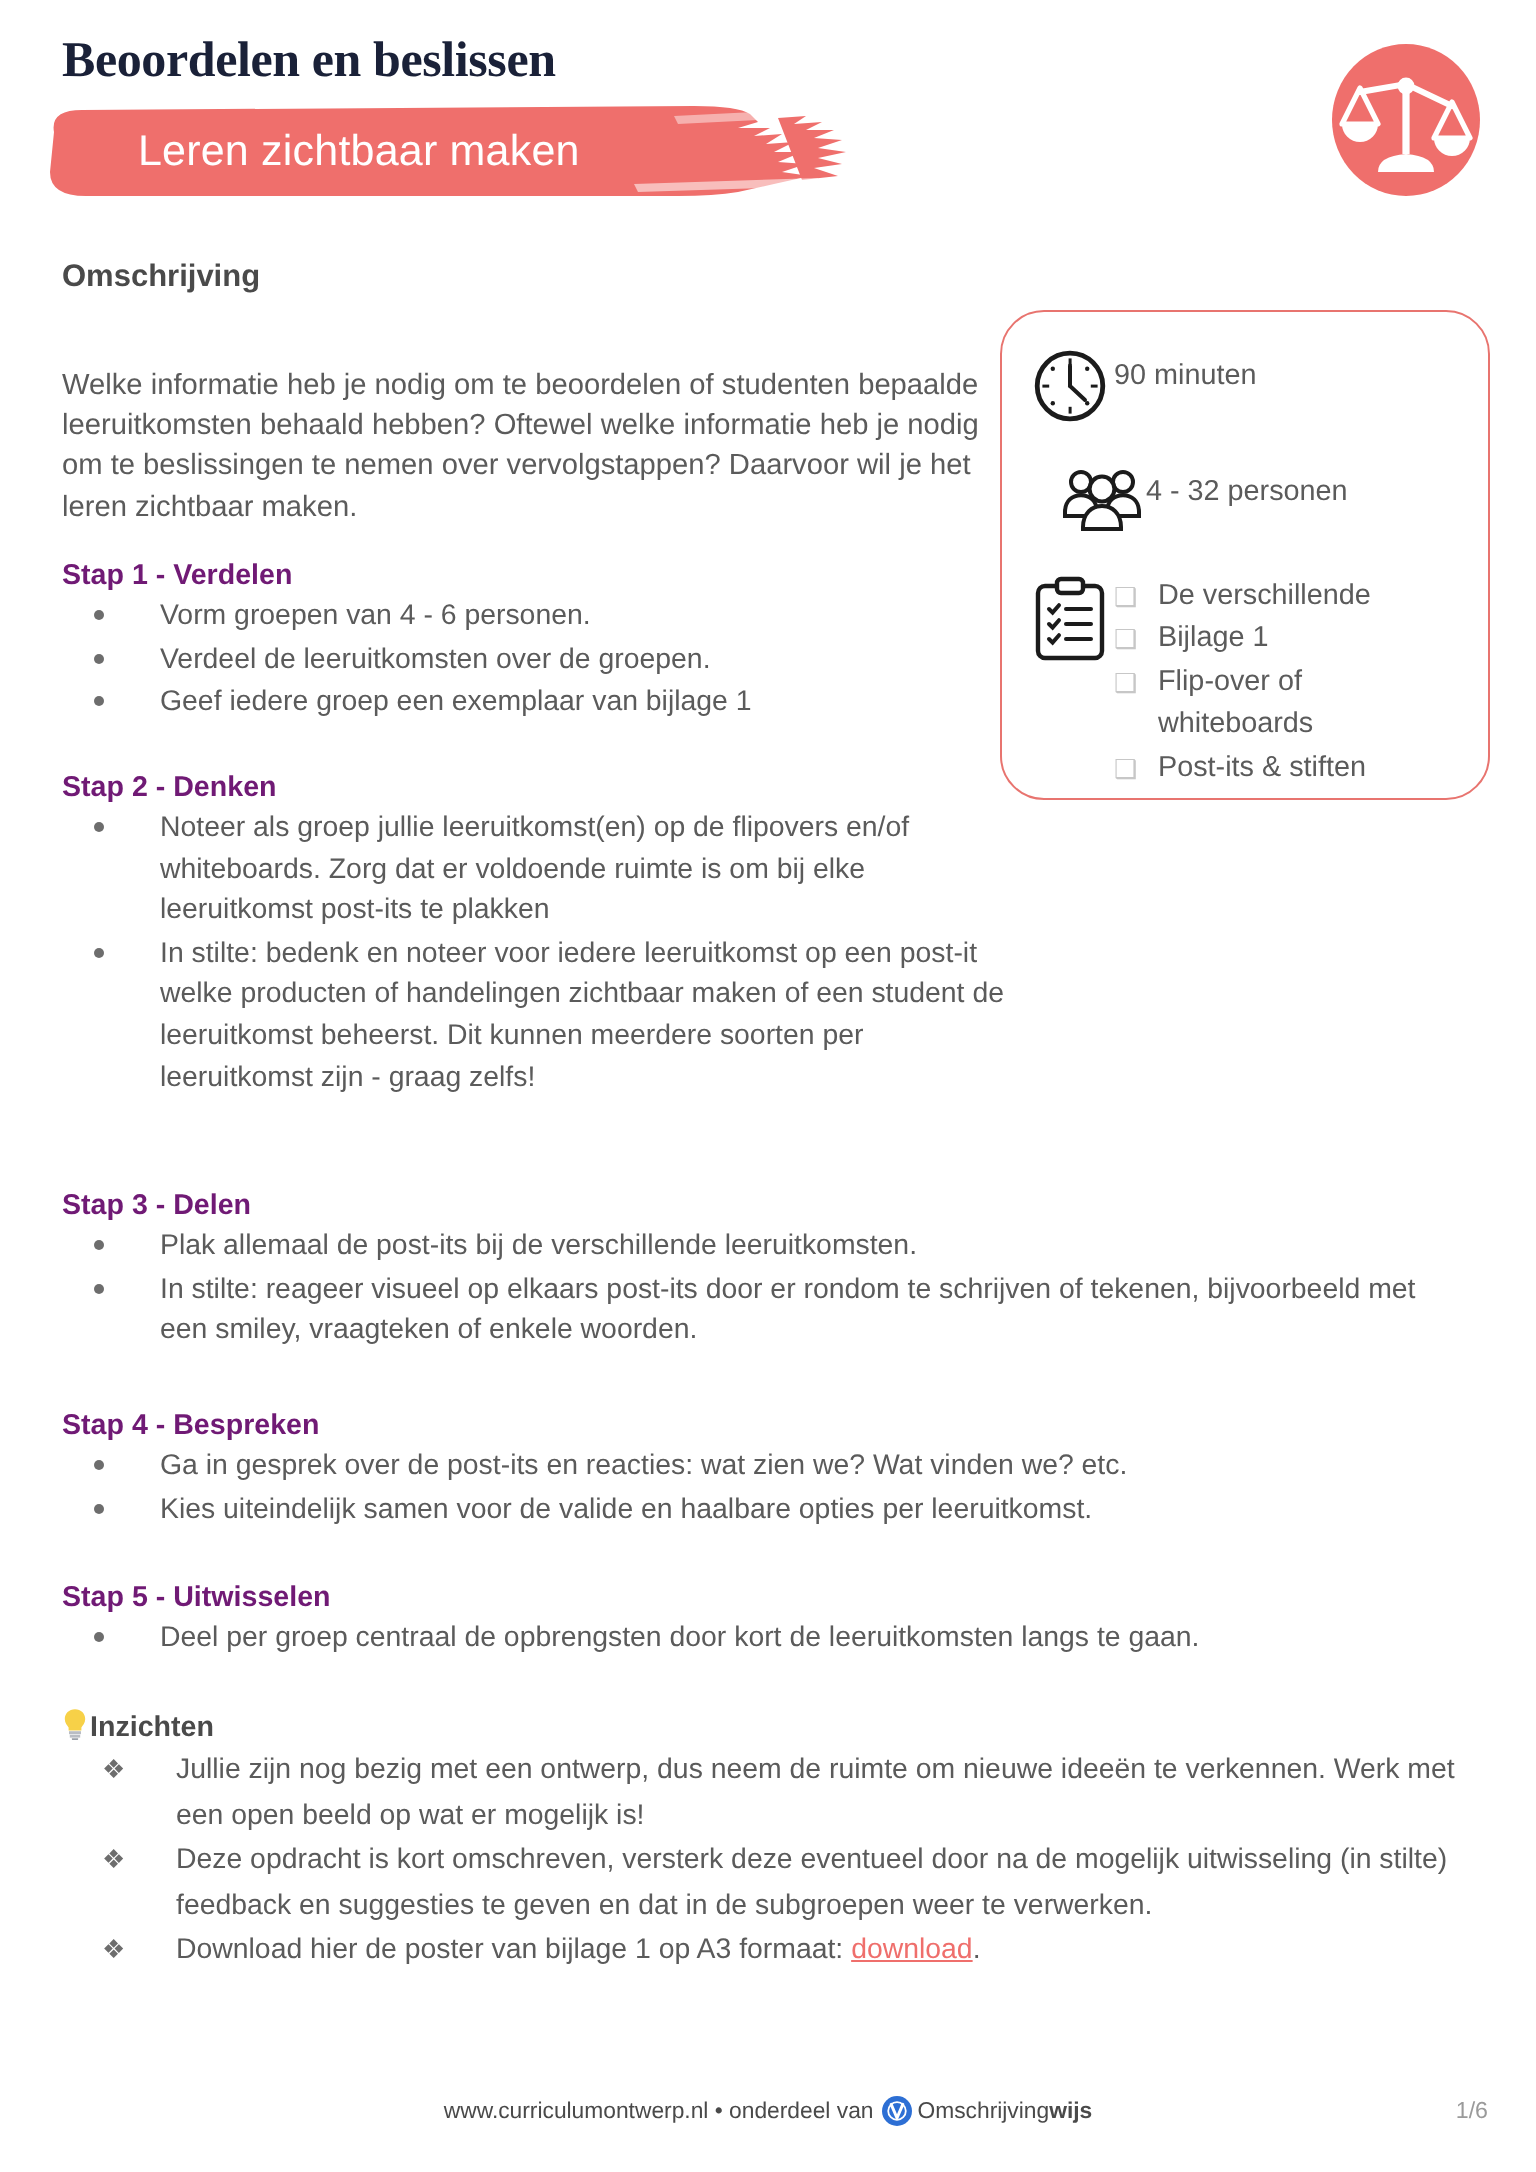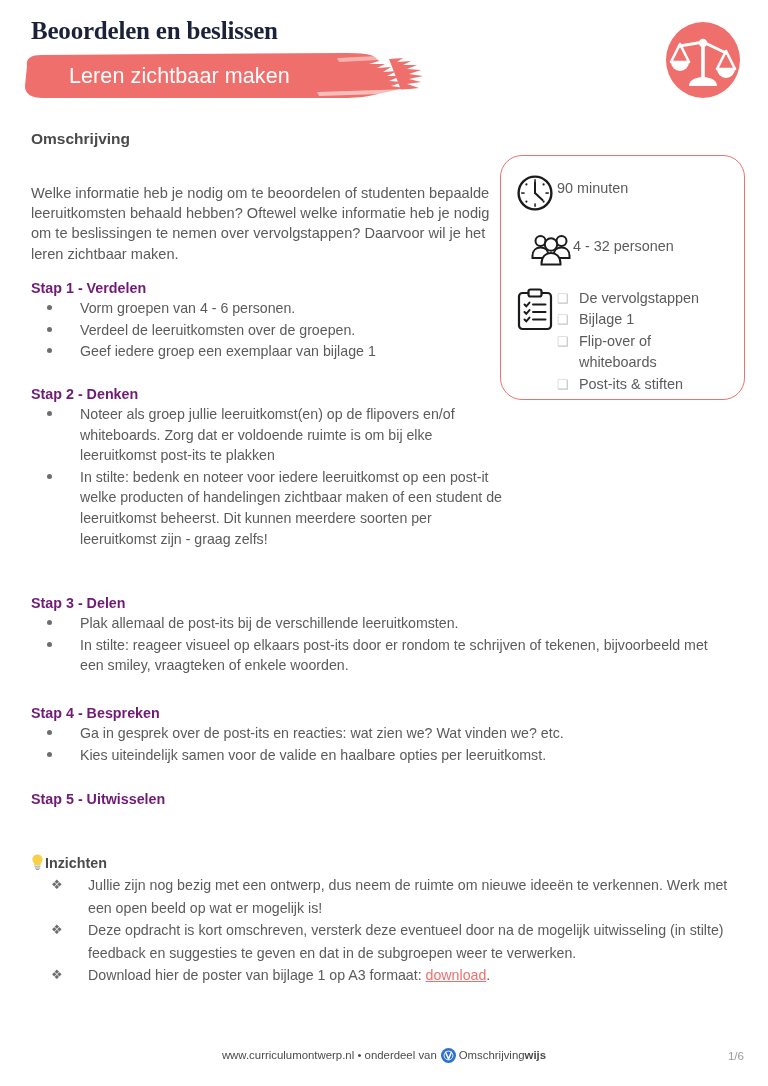--- a/index.html
+++ b/index.html
@@ -306,20 +306,23 @@
   <div class="step" style="top:705px; width:700px;">
     <div class="step-title">Stap 4 - Bespreken</div>
     <ul class="bullets">
       <li><span class="dot"></span><span>Ga in gesprek over de post-its en reacties: wat zien we? Wat vinden we? etc.</span></li>
       <li><span class="dot"></span><span>Kies uiteindelijk samen voor de valide en haalbare opties per leeruitkomst.</span></li>
     </ul>
   </div>
 
   <div class="step" style="top:791px; width:720px;">
     <div class="step-title">Stap 5 - Uitwisselen</div>
+    <ul class="bullets">
+      <li><span class="dot"></span><span>Deel per groep centraal de opbrengsten door kort de leeruitkomsten langs te gaan.</span></li>
+    </ul>
   </div>
 
   <div class="inzichten-head">
     <span class="bulb">
       <svg width="13" height="16" viewBox="0 0 13 16" xmlns="http://www.w3.org/2000/svg">
         <path d="M6.5,0.6 C3.5,0.6 1.4,2.8 1.4,5.5 C1.4,7.4 2.6,8.7 3.3,9.8 L3.3,11.3 L9.7,11.3 L9.7,9.8 C10.4,8.7 11.6,7.4 11.6,5.5 C11.6,2.8 9.5,0.6 6.5,0.6 Z" fill="#f7d148"></path>
         <rect x="3.5" y="11.6" width="6" height="1.5" fill="#b9bdc4"></rect>
         <rect x="3.9" y="13.4" width="5.2" height="1.4" fill="#b9bdc4"></rect>
         <path d="M4.9,15.1 L8.1,15.1 A1.6,1.6 0 0 1 4.9,15.1 Z" fill="#9aa0a8"></path>
       </svg>
@@ -388,21 +391,21 @@
           <path d="M8.5,16.5 L10.3,18.3 L13.5,14.6"></path>
           <path d="M8.5,24 L10.3,25.8 L13.5,22.1"></path>
           <path d="M8.5,31.5 L10.3,33.3 L13.5,29.6"></path>
           <path d="M17,16.5 L29.5,16.5"></path>
           <path d="M17,24 L29.5,24"></path>
           <path d="M17,31.5 L29.5,31.5"></path>
         </g>
       </svg>
     </div>
     <ul class="mat-list">
-      <li><span class="chk">❑</span><span>De vervolgstappen</span></li>
+      <li><span class="chk">❑</span><span>De verschillende</span></li>
       <li><span class="chk">❑</span><span>Bijlage 1</span></li>
       <li><span class="chk">❑</span><span>Flip-over of</span></li>
       <li class="cont"><span>whiteboards</span></li>
       <li><span class="chk">❑</span><span>Post-its &amp; stiften</span></li>
     </ul>
   </div>
 </div>
 
 <div class="footer">
   <div class="footer-center">

